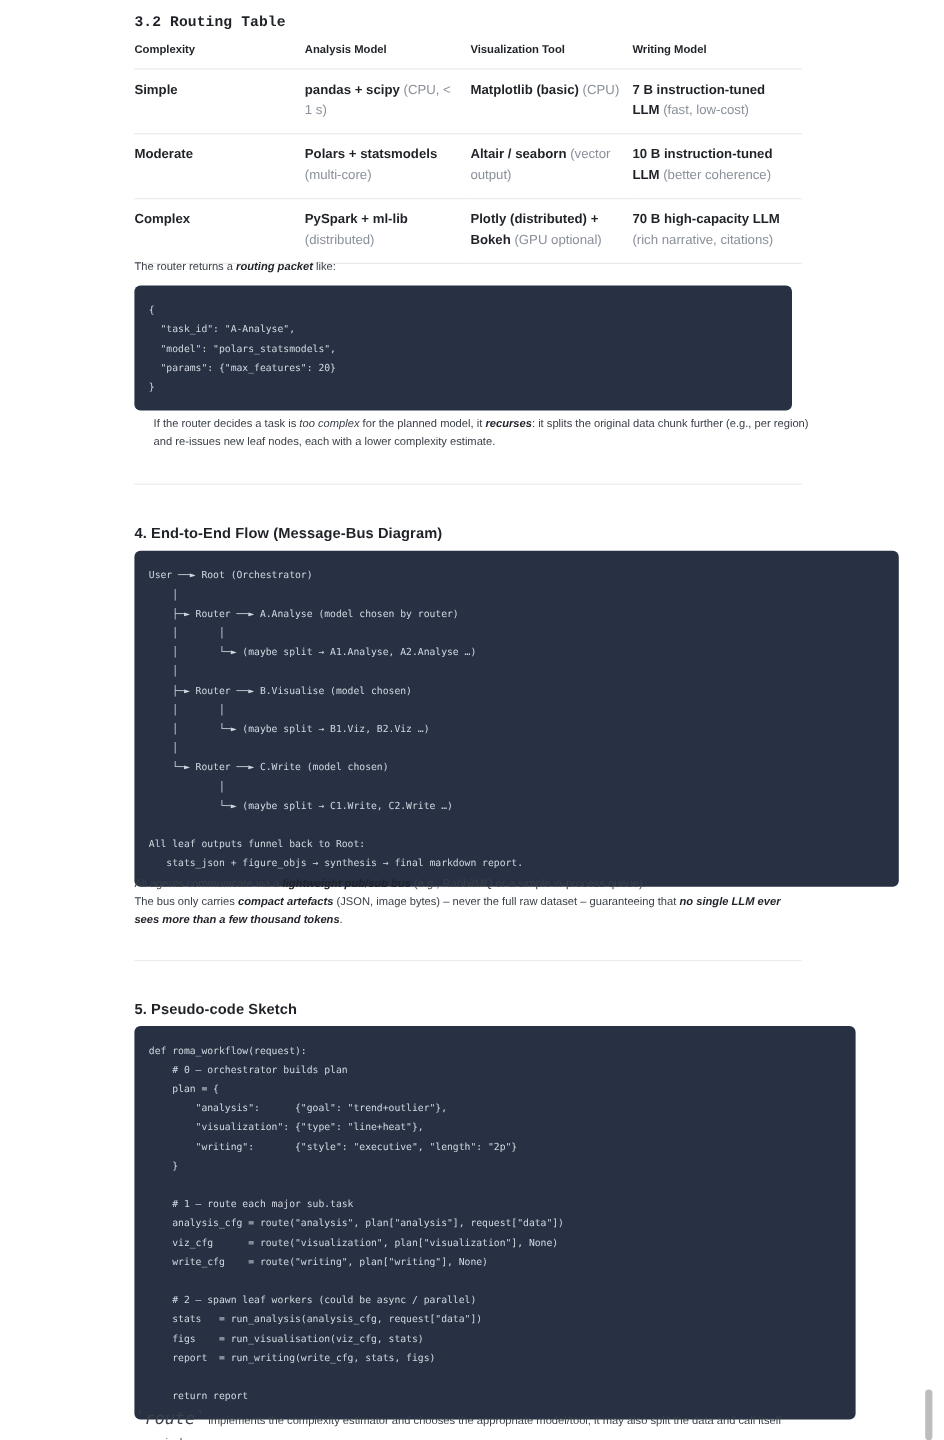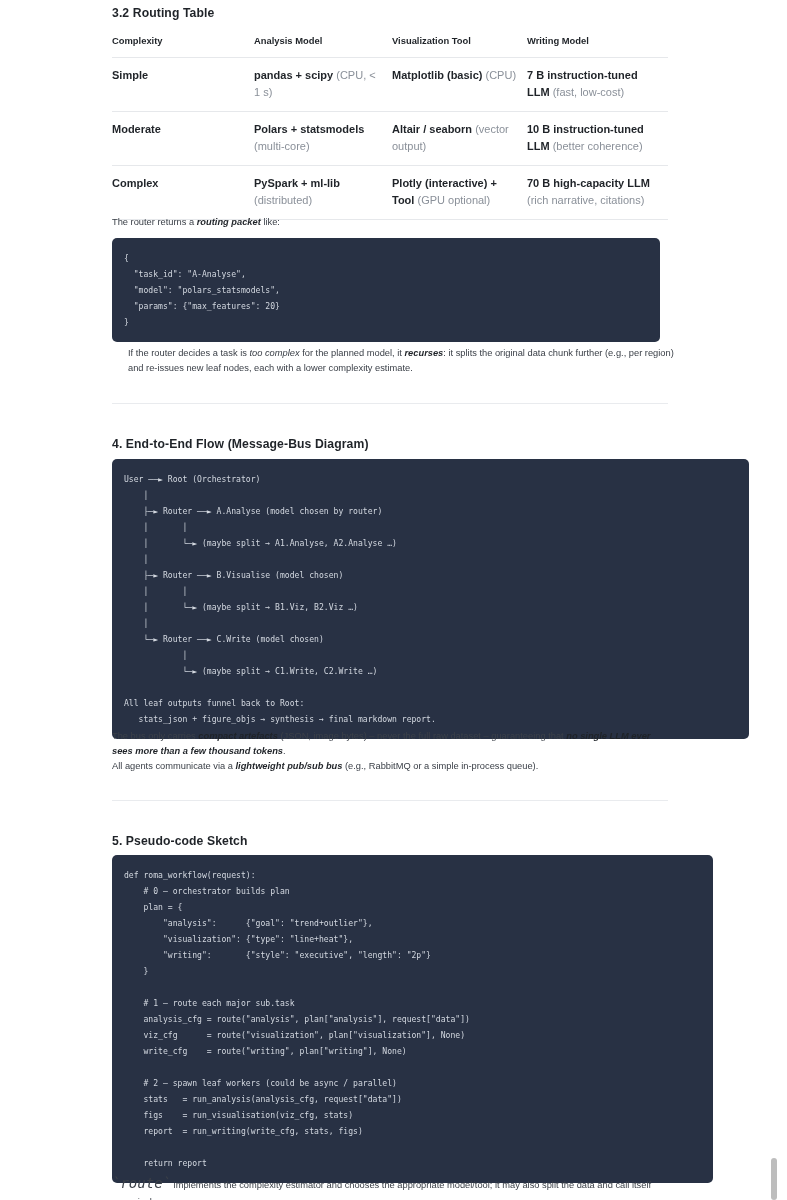--- a/index.html
+++ b/index.html
@@ -130,21 +130,21 @@
     background: #bdbdbd;
     border-radius: 3px;
   }
 </style>
 </head>
 <body>
 
 <div class="page">
   <div class="content">
 
-    <div style="position:absolute; left:0; top:6px; width:556px;">
+    <div style="position:absolute; left:0; top:12px; width:556px;font-family:Liberation Mono, monospace;">
       <h3 class="section-heading">3.2 Routing Table</h3>
     </div>
 
     <div style="position:absolute; left:0; top:35px; width:556px;">
       <table class="routing-table">
         <colgroup>
           <col class="c1">
             <col class="c2">
             <col class="c3">
             <col class="c4">
@@ -166,21 +166,21 @@
           </tr>
           <tr>
             <td><span class="strong">Moderate</span></td>
             <td><span class="strong">Polars + statsmodels</span> <span class="muted">(multi-core)</span></td>
             <td><span class="strong">Altair / seaborn</span> <span class="muted">(vector output)</span></td>
             <td><span class="strong">10 B instruction-tuned LLM</span> <span class="muted">(better coherence)</span></td>
           </tr>
           <tr class="last-row">
             <td><span class="strong">Complex</span></td>
             <td><span class="strong">PySpark + ml-lib</span> <span class="muted">(distributed)</span></td>
-            <td><span class="strong">Plotly (interactive) + Tool</span> <span class="muted">(GPU optional)</span></td>
+            <td><span class="strong">Plotly (distributed) + Bokeh</span> <span class="muted">(GPU optional)</span></td>
             <td><span class="strong">70 B high-capacity LLM</span> <span class="muted">(rich narrative, citations)</span></td>
           </tr>
         </tbody>
       </table>
     </div>
 
     <div style="position:absolute; left:0; top:215px; width:556px;">
       <p class="para"><span>The router returns a </span><b>routing packet</b><span> like:</span></p>
     </div>
 
@@ -217,22 +217,22 @@
     │
     └─► Router ──► C.Write (model chosen)
             │
             └─► (maybe split → C1.Write, C2.Write …)
 
 All leaf outputs funnel back to Root:
    stats_json + figure_objs → synthesis → final markdown report.</pre>
     </div>
 
     <div style="position:absolute; left:0; top:729px; width:548px;">
+      <p class="para"><span>All agents communicate via a </span><b>lightweight pub/sub bus</b><span> (e.g., RabbitMQ or a simple in-process queue).</span></p>
       <p class="para"><span>The bus only carries </span><b>compact artefacts</b><span> (JSON, image bytes) – never the full raw dataset – guaranteeing that </span><b>no single LLM ever sees more than a few thousand tokens</b><span>.</span></p>
-      <p class="para"><span>All agents communicate via a </span><b>lightweight pub/sub bus</b><span> (e.g., RabbitMQ or a simple in-process queue).</span></p>
     </div>
 
     <div style="position:absolute; left:0; top:800px; width:556px;">
       <hr class="divider">
     </div>
 
     <div style="position:absolute; left:0; top:834px; width:556px;">
       <h3 class="section-heading">5. Pseudo-code Sketch</h3>
     </div>
 

